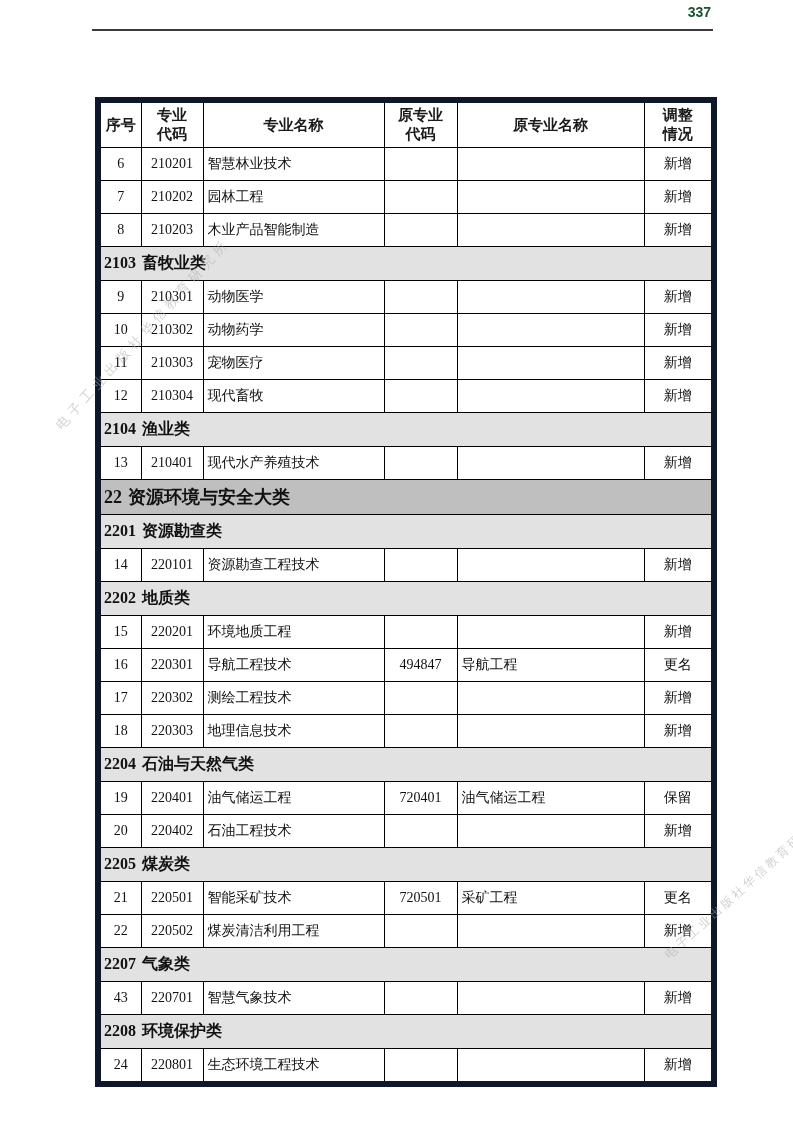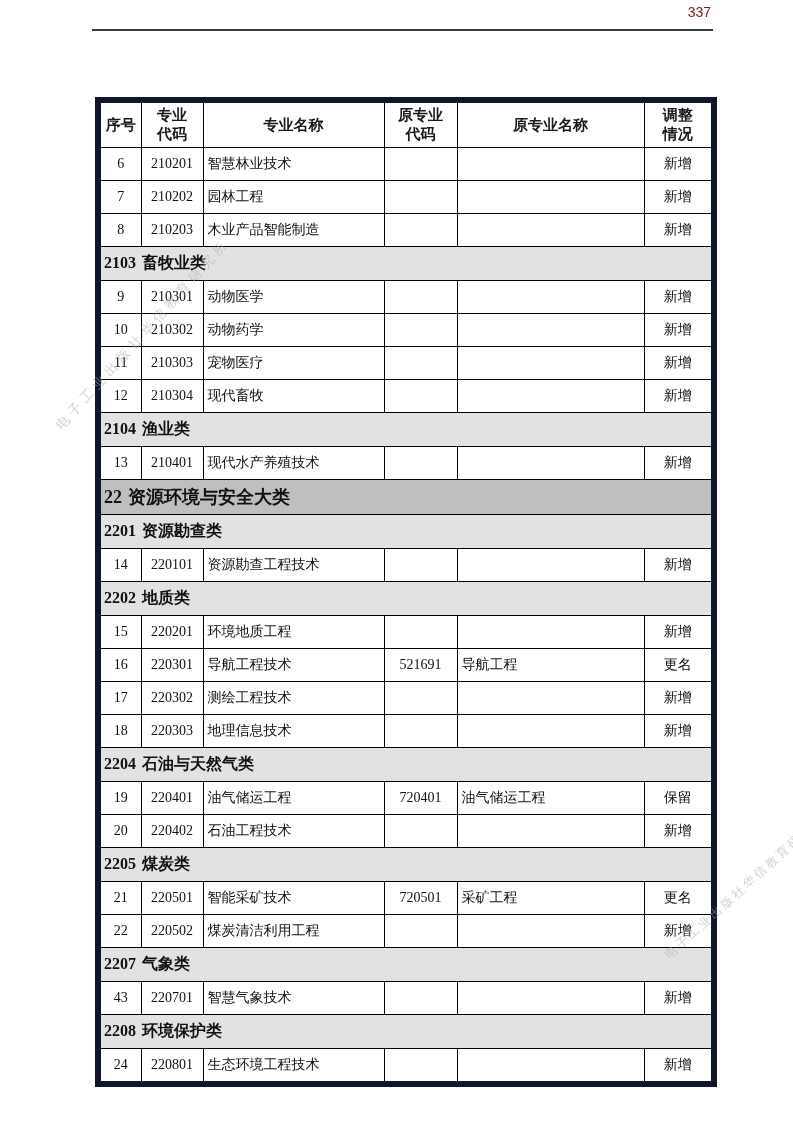--- a/index.html
+++ b/index.html
@@ -10,22 +10,22 @@
     background: #ffffff;
     overflow: hidden;
     font-family: "Liberation Sans", sans-serif;
     color: #111111;
   }
   .page-number {
     position: absolute;
     top: 4px;
     right: 82px;
     font-size: 14px;
-    font-weight: normal;
-    color: #7f1d1d;
+    font-weight: bold;
+    color: #14532d;
   }
   .top-rule {
     position: absolute;
     left: 92px;
     top: 29px;
     width: 621px;
     height: 2px;
     background: #3a3a3a;
   }
   .watermark {
@@ -231,21 +231,21 @@
           <td class="c-center num">220201</td>
           <td class="c-left">环境地质工程</td>
           <td class="c-center num"></td>
           <td class="c-left"></td>
           <td class="c-center">新增</td>
         </tr>
         <tr class="data-row">
           <td class="c-center num">16</td>
           <td class="c-center num">220301</td>
           <td class="c-left">导航工程技术</td>
-          <td class="c-center num">521691</td>
+          <td class="c-center num">494847</td>
           <td class="c-left">导航工程</td>
           <td class="c-center">更名</td>
         </tr>
         <tr class="data-row">
           <td class="c-center num">17</td>
           <td class="c-center num">220302</td>
           <td class="c-left">测绘工程技术</td>
           <td class="c-center num"></td>
           <td class="c-left"></td>
           <td class="c-center">新增</td>

